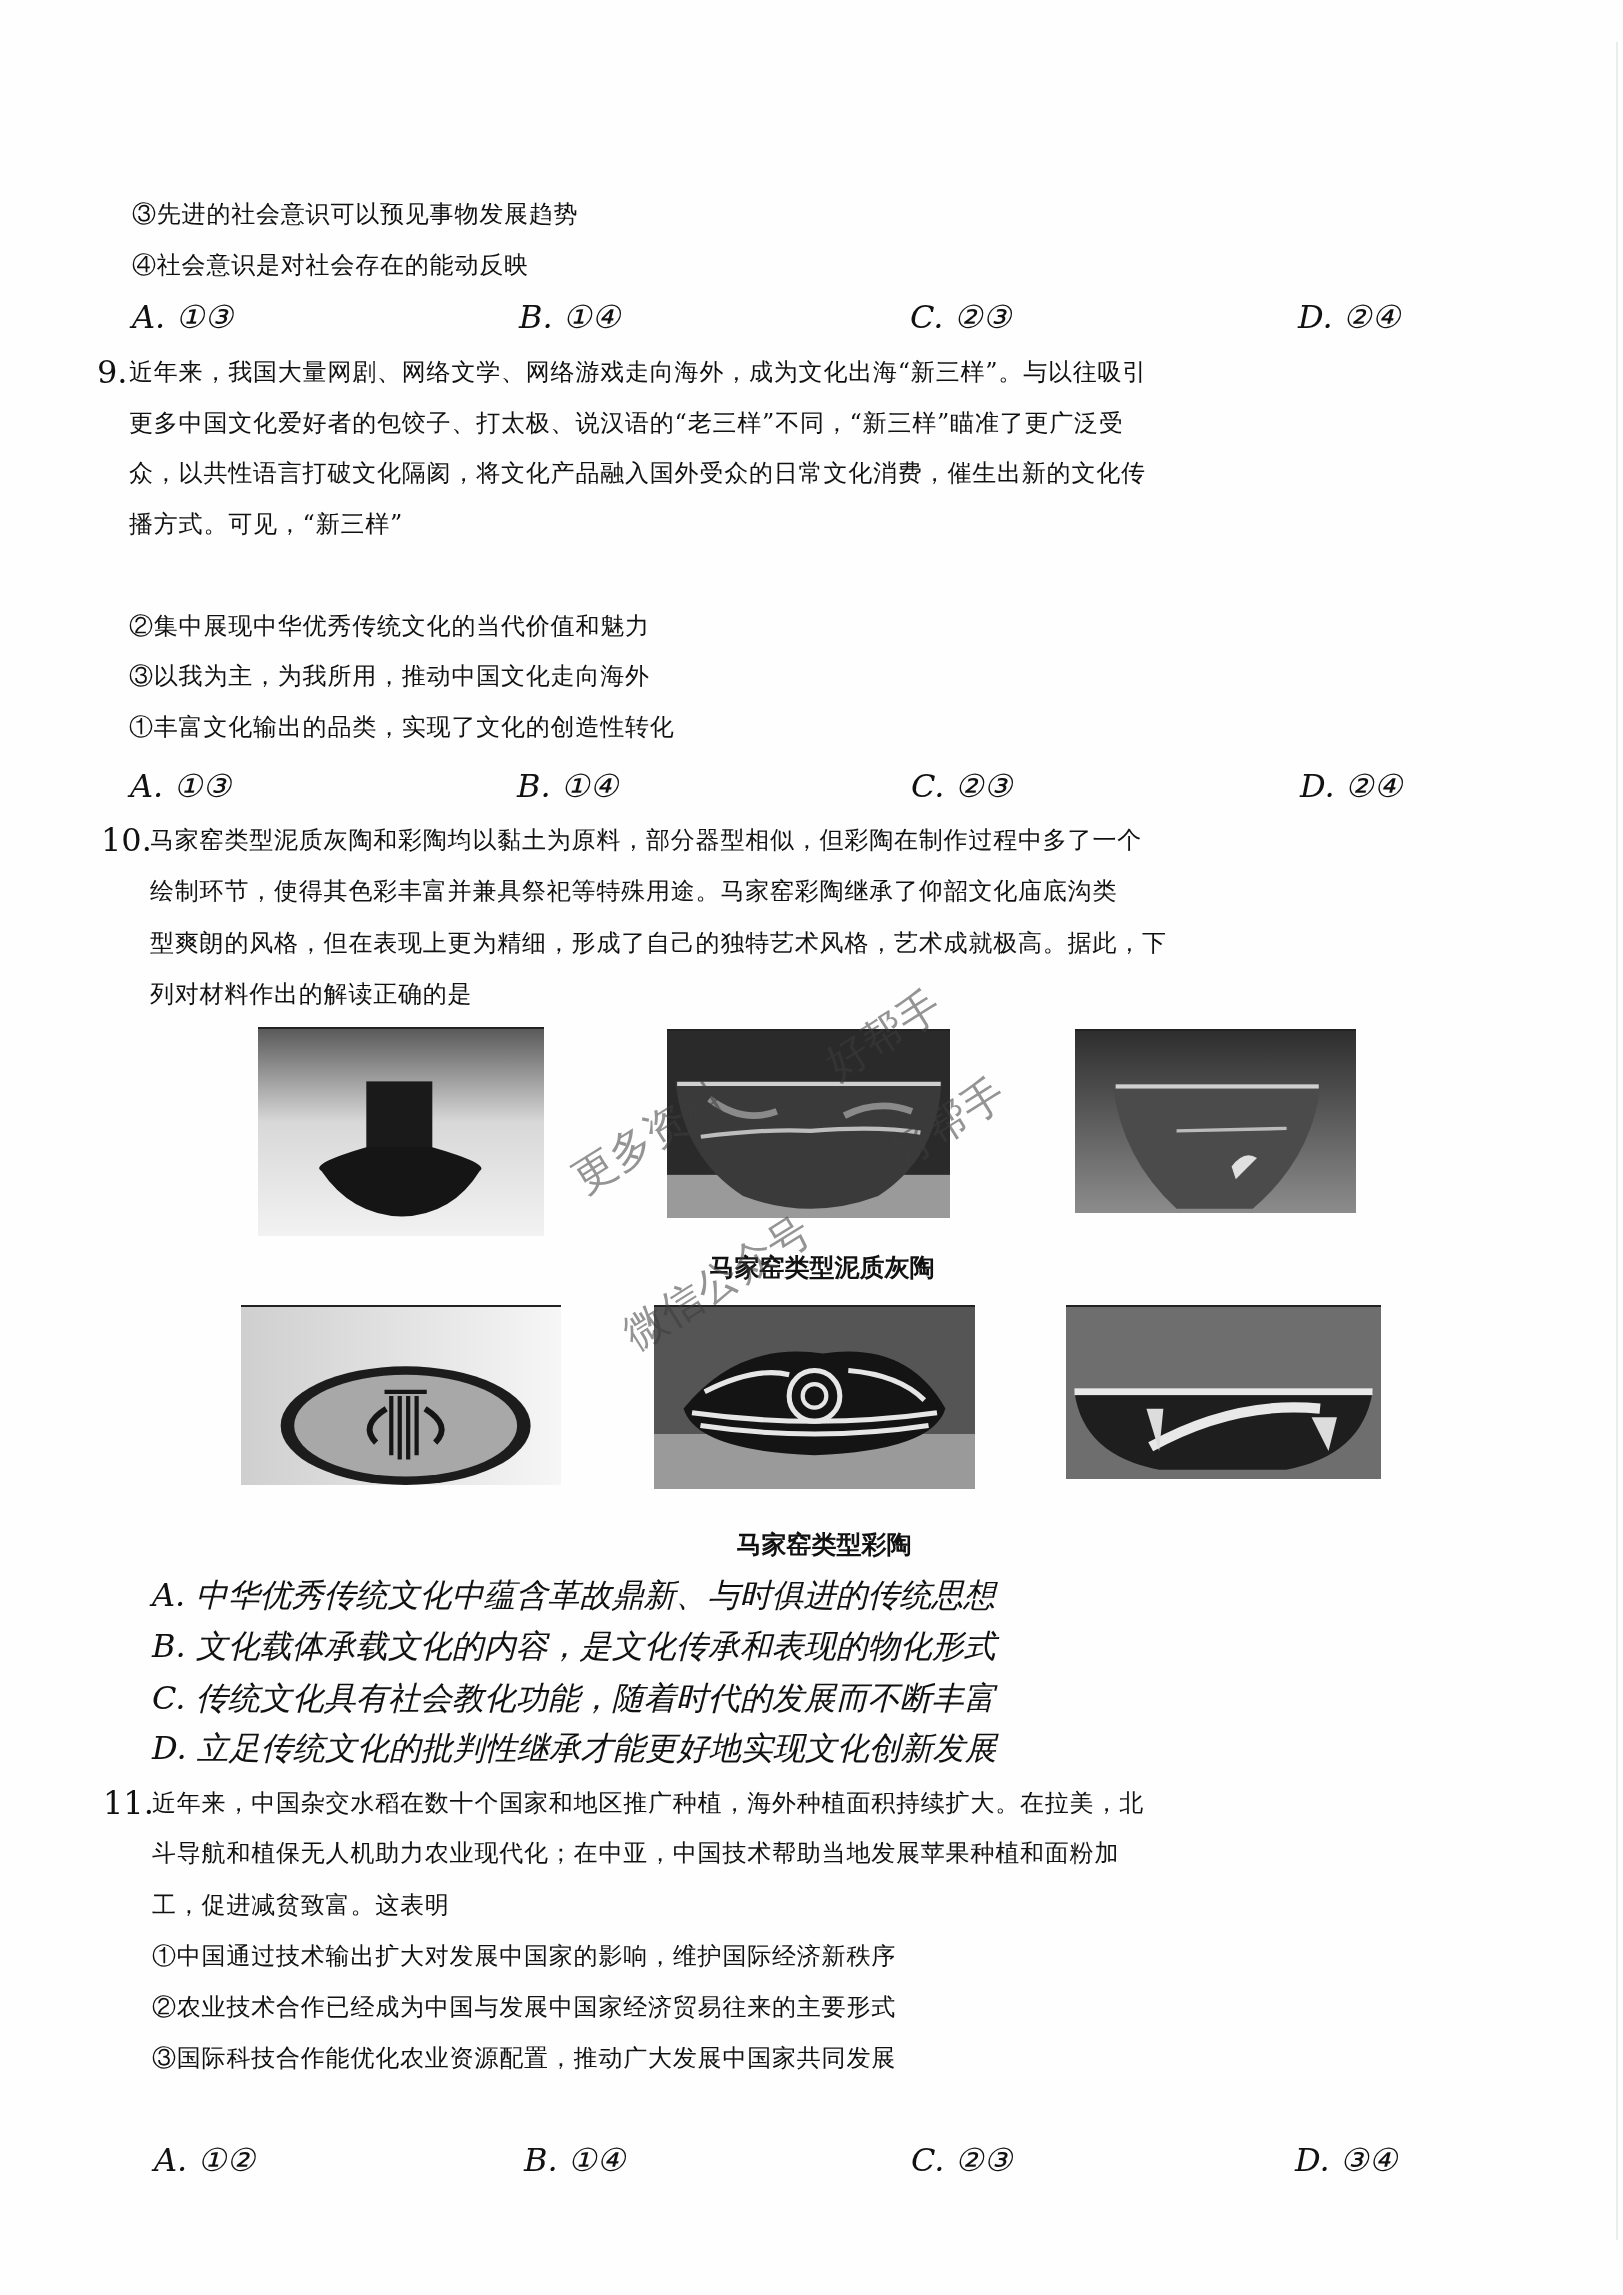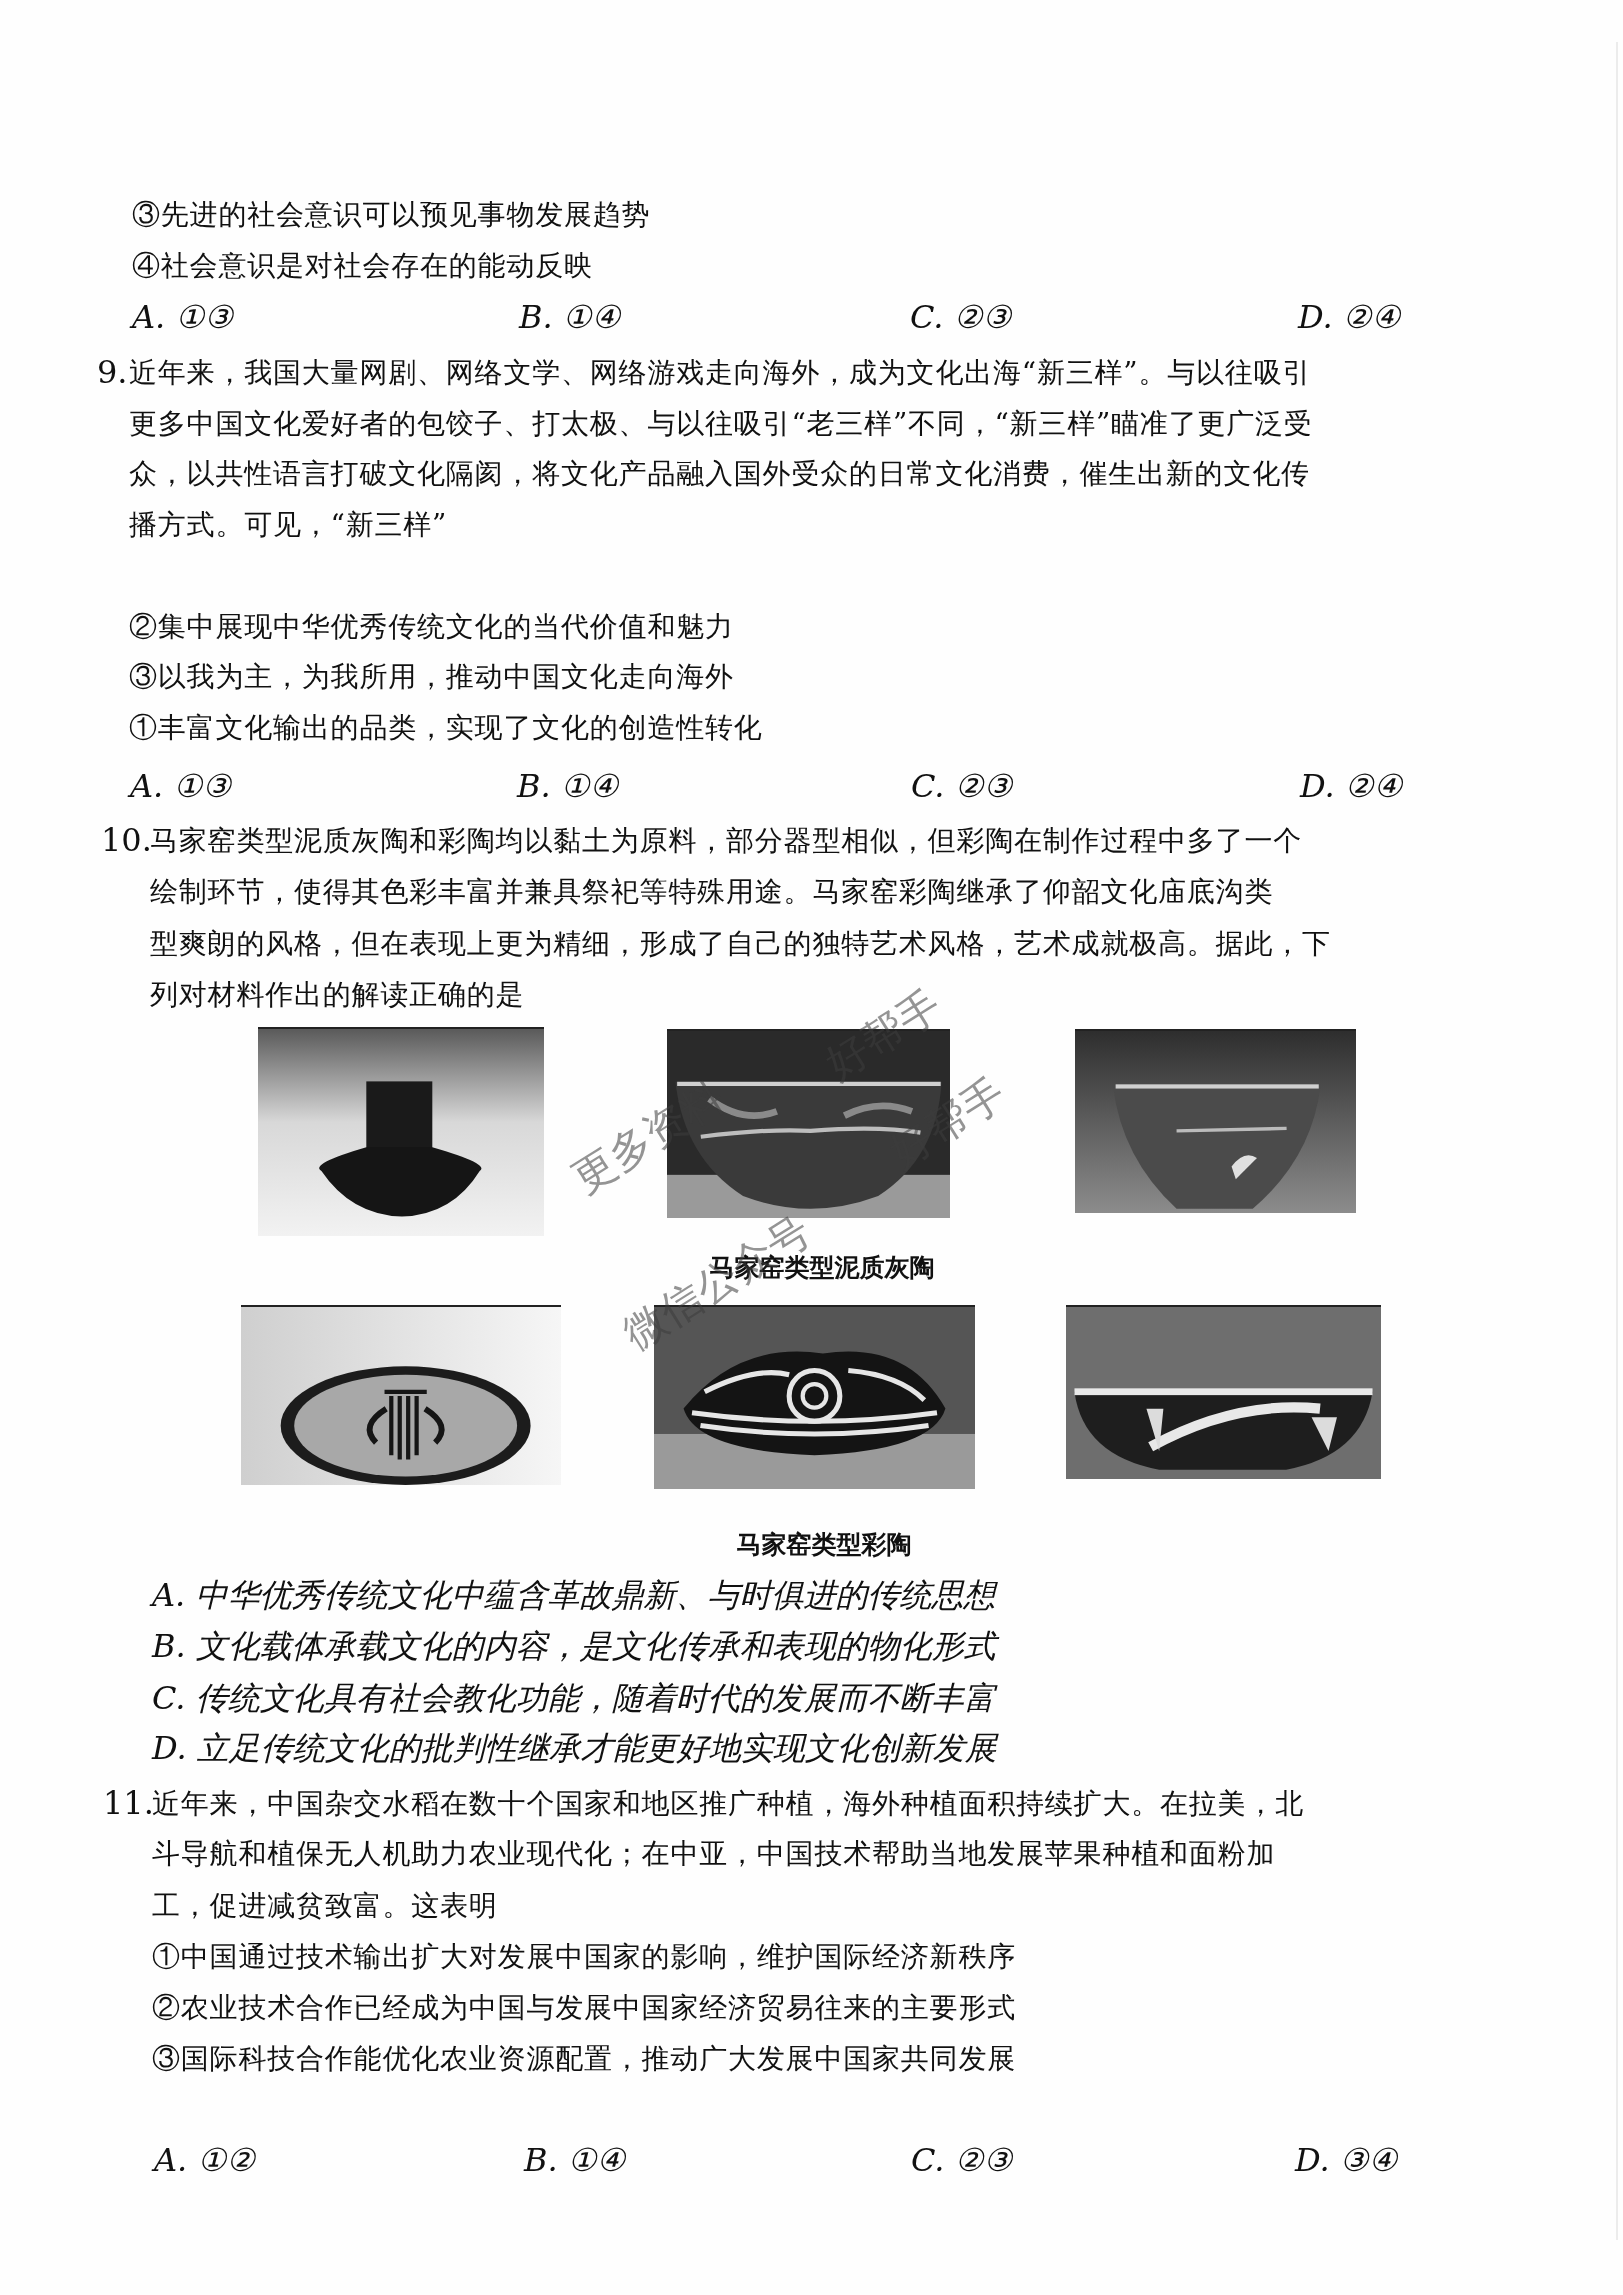--- a/index.html
+++ b/index.html
@@ -1,20 +1,20 @@
 <!DOCTYPE html>
 <html style="font-size:13.5px"><head>
 <meta charset="utf-8">
 <style>
   html, body { margin: 0; padding: 0; background: #ffffff; }
   body { width: 1623px; height: 2295px; position: relative; overflow: hidden;
          font-family: "DejaVu Serif", "Liberation Serif", serif; color: #111; }
   .page { position: absolute; left: 0; top: 0; width: 1623px; height: 2295px; background: #fefefe; }
   .edge { position: absolute; right: 5px; top: 42px; width: 1.7px; height: 2198px; background: #ececec; }
-  .line { position: absolute; font-size: 28px; line-height: 41px; white-space: nowrap; letter-spacing: 0.8px;
+  .line { position: absolute; font-size: 24px; line-height: 41px; white-space: nowrap; letter-spacing: 0.8px;
           transform: translateY(-20px); }
   .qnum { position: absolute; font-size: 32px; line-height: 41px; transform: translateY(-20px); }
   .opt { position: absolute; font-size: 32px; line-height: 41px; transform: translateY(-20px); white-space: nowrap; font-style: italic; }
   .caption { position: absolute; font-size: 25px; line-height: 30px; font-weight: bold; white-space: nowrap;
              transform: translate(-50%, -15px); margin-left: 12px; }
   .photo { position: absolute; overflow: hidden; border-top: 2.5px solid #222; }
   .photo svg { width: 100%; height: 100%; display: block; }
   .wm { position: absolute; font-size: 42px; color: rgba(60,60,60,0.55); white-space: nowrap;
         font-family: "DejaVu Sans", sans-serif; transform-origin: left bottom; transform: rotate(-32deg); }
 </style>
@@ -26,21 +26,21 @@
 
   <div class="line" style="left:132px; top:214px;">③先进的社会意识可以预见事物发展趋势</div>
   <div class="line" style="left:132px; top:265px;">④社会意识是对社会存在的能动反映</div>
   <div class="opt" style="left:132px; top:317px;">A. ①③</div>
   <div class="opt" style="left:519px; top:317px;">B. ①④</div>
   <div class="opt" style="left:910px; top:317px;">C. ②③</div>
   <div class="opt" style="left:1298px; top:317px;">D. ②④</div>
 
   <div class="qnum" style="left:97px; top:372px;">9.</div>
   <div class="line" style="left:129px; top:372px;">近年来，我国大量网剧、网络文学、网络游戏走向海外，成为文化出海“新三样”。与以往吸引</div>
-  <div class="line" style="left:129px; top:423px;">更多中国文化爱好者的包饺子、打太极、与以往吸引“老三样”不同，“新三样”瞄准了更广泛受</div>
+  <div class="line" style="left:129px; top:423px;">更多中国文化爱好者的包饺子、打太极、说汉语的“老三样”不同，“新三样”瞄准了更广泛受</div>
   <div class="line" style="left:129px; top:473px;">众，以共性语言打破文化隔阂，将文化产品融入国外受众的日常文化消费，催生出新的文化传</div>
   <div class="line" style="left:129px; top:524px;">播方式。可见，“新三样”</div>
   <div class="line" style="left:129px; top:626px;">②集中展现中华优秀传统文化的当代价值和魅力</div>
   <div class="line" style="left:129px; top:676px;">③以我为主，为我所用，推动中国文化走向海外</div>
   <div class="line" style="left:129px; top:727px;">①丰富文化输出的品类，实现了文化的创造性转化</div>
   <div class="opt" style="left:130px; top:786px;">A. ①③</div>
   <div class="opt" style="left:517px; top:786px;">B. ①④</div>
   <div class="opt" style="left:911px; top:786px;">C. ②③</div>
   <div class="opt" style="left:1300px; top:786px;">D. ②④</div>
 

